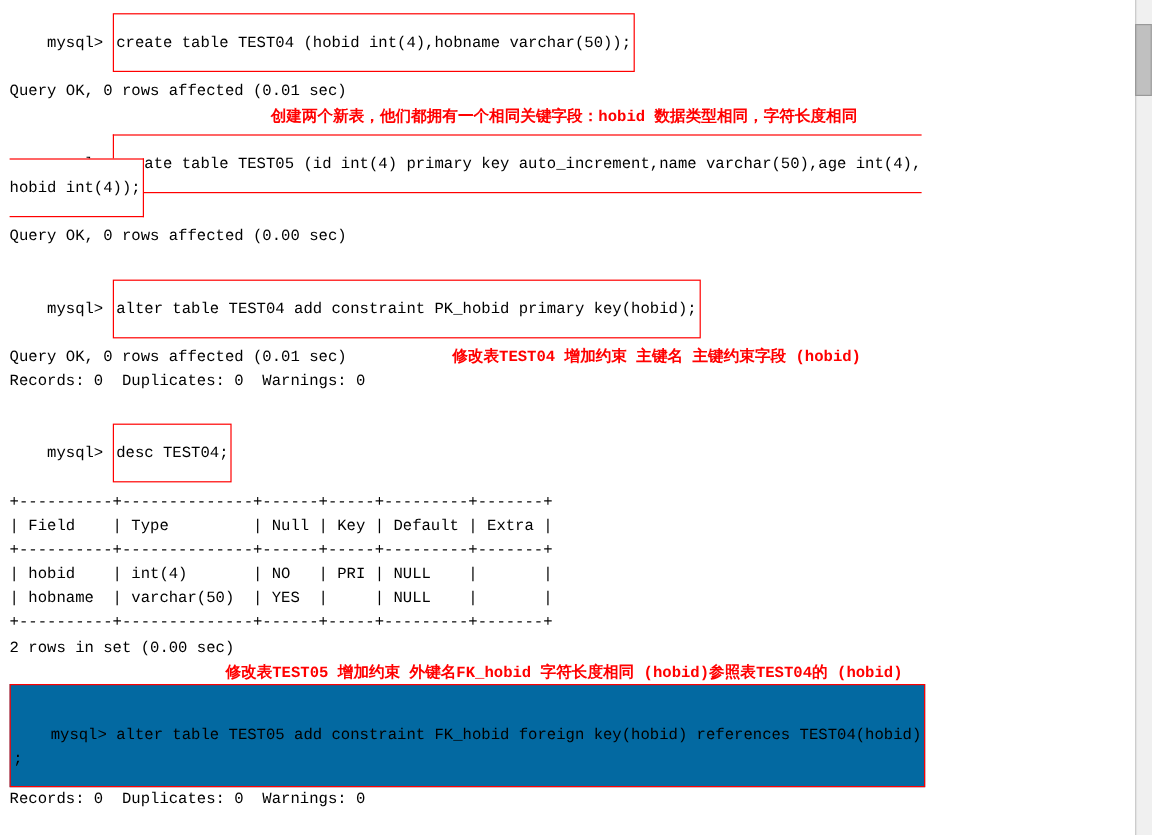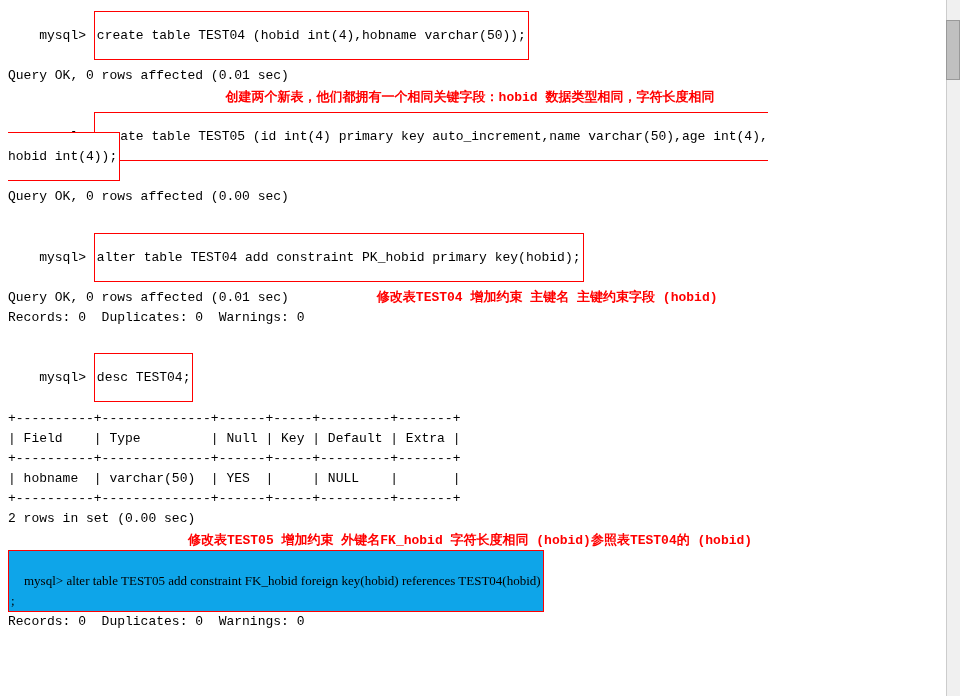--- a/index.html
+++ b/index.html
@@ -113,29 +113,30 @@
 
   
   <div class="line">
     <span class="prompt">mysql&gt; </span><span class="cmd-box">desc TEST04;</span>
   </div>
 
   
   <div class="line table-line">+----------+--------------+------+-----+---------+-------+</div>
   <div class="line table-line">| Field    | Type         | Null | Key | Default | Extra |</div>
   <div class="line table-line">+----------+--------------+------+-----+---------+-------+</div>
+  <div class="line table-line">| hobid    | int(4)       | NO   | PRI | NULL    |       |</div>
   <div class="line table-line">| hobname  | varchar(50)  | YES  |     | NULL    |       |</div>
   <div class="line table-line">+----------+--------------+------+-----+---------+-------+</div>
   <div class="line">2 rows in set (0.00 sec)</div>
 
   
   <div class="annotation">修改表TEST05 增加约束 外键名FK_hobid 字符长度相同 (hobid)参照表TEST04的 (hobid)</div>
 
   
-  <div style="border: 1.5px solid #ff0000; display:inline-block; white-space:pre; background:#0ea5e9; padding: 0 2px; line-height:1.55;font-family:Liberation Serif, serif;">
+  <div style="border: 1.5px solid #ff0000; display:inline-block; white-space:pre; background:#0369a1; padding: 12px 2px; line-height:1.55;">
     <span>mysql&gt; </span>alter table TEST05 add constraint FK_hobid foreign key(hobid) references TEST04(hobid)
 ;</div>
   <br>
 
   
   <div class="line">Records: 0  Duplicates: 0  Warnings: 0</div>
 
   
   <div class="line">&nbsp;</div>
 

